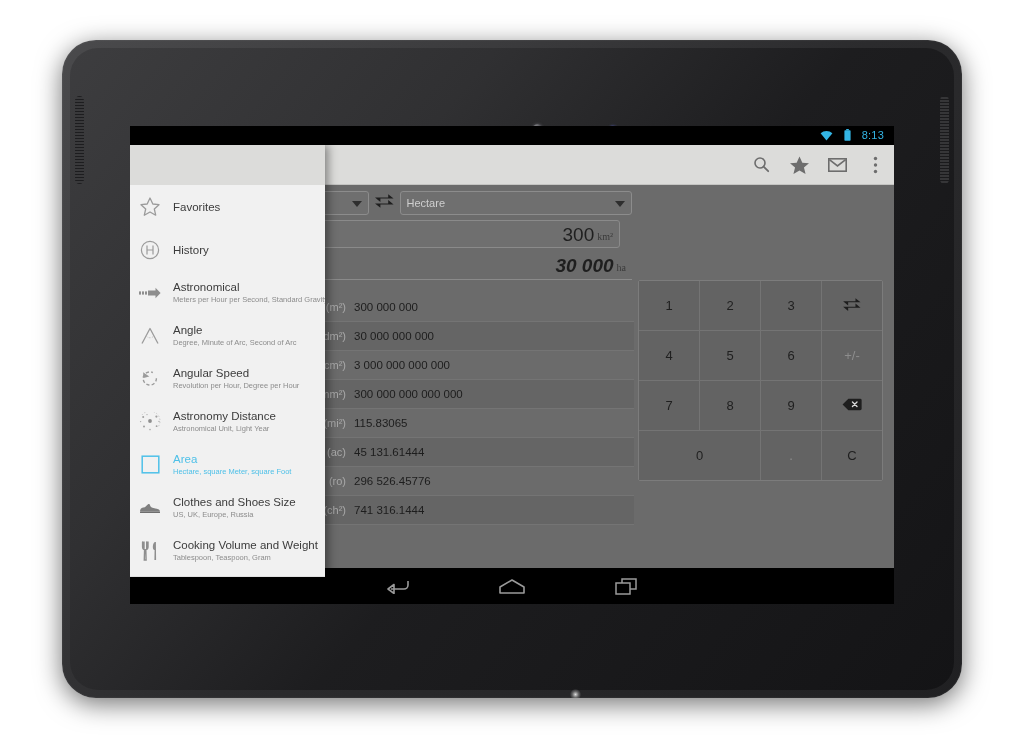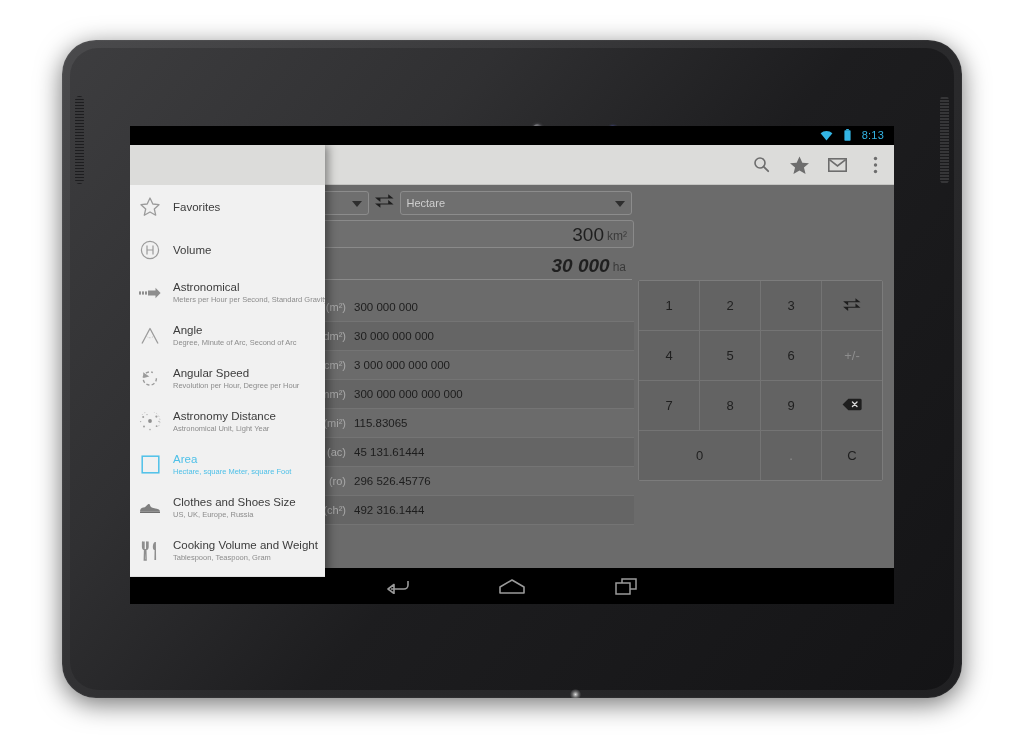--- a/index.html
+++ b/index.html
@@ -177,29 +177,29 @@
     position: relative;
     height: 28px;
     display: flex; align-items: baseline; justify-content: flex-end;
     padding-right: 6px;
     gap: 3px;
   }
   #value-field-from {
     border: 1px solid #8a8a8a;
     border-radius: 3px;
     background: #6f6f6f;
-    margin: 0 0;
+    margin: 0 14px;
   }
   #value-field-to {
     border-bottom: 1px solid #8a8a8a;
     margin: 4px 2px 0 2px;
   }
   .value-num { font-size: 19px; color: #1f1f1f; line-height: 28px; }
   .value-num.bold { font-weight: bold; font-style: italic; }
-  .value-unit { font-size: 12px; color: #3a3a3a; position: relative; top: -1px; }
+  .value-unit { font-size: 10px; color: #3a3a3a; position: relative; top: -1px; font-family: Liberation Serif, serif; }
 
   
   #unit-list { margin-top: 13px; }
   .unit-row {
     display: flex; align-items: center;
     height: 29px;
     border-bottom: 1px solid #747474;
     padding: 0 4px;
   }
   .unit-row.alt { background: #656565; }
@@ -413,21 +413,21 @@
             <div class="unit-row alt">
               <div class="unit-name-cell"><span>Acre</span><span class="unit-abbr">(ac)</span></div>
               <div class="unit-value">45 131.61444</div>
             </div>
             <div class="unit-row">
               <div class="unit-name-cell"><span>Rood</span><span class="unit-abbr">(ro)</span></div>
               <div class="unit-value">296 526.45776</div>
             </div>
             <div class="unit-row alt">
               <div class="unit-name-cell"><span>square Chain</span><span class="unit-abbr">(ch²)</span></div>
-              <div class="unit-value">492 316.1444</div>
+              <div class="unit-value">741 316.1444</div>
             </div>
           </div>
       </div>
 
       <div id="keypad-pane">
         <div id="keypad">
             <div class="key">
               <span>1</span>
             </div>
             <div class="key">
@@ -517,21 +517,21 @@
           </span>
         </div>
         <div class="drawer-item">
           <span class="drawer-icon">
             <svg width="20" height="20" viewBox="0 0 20 20">
               <circle cx="10" cy="10" r="8.6" fill="none" stroke="#9b9b9b" stroke-width="1.2"></circle>
               <path d="M7 5.6 V14.4 M13 5.6 V14.4 M7 10 H13" stroke="#9b9b9b" stroke-width="1.2"></path>
             </svg>
           </span>
           <span class="drawer-texts">
-            <span class="drawer-label">Volume</span>
+            <span class="drawer-label">History</span>
           </span>
         </div>
         <div class="drawer-item">
           <span class="drawer-icon">
             <svg width="22" height="12" viewBox="0 0 22 12">
               <rect x="0" y="4.4" width="2" height="3.2" fill="#8e8e8e"></rect>
               <rect x="3" y="4.4" width="2" height="3.2" fill="#8e8e8e"></rect>
               <rect x="6" y="4.4" width="2" height="3.2" fill="#8e8e8e"></rect>
               <path d="M9 3.6 H16.5 V0.8 L21.6 6 L16.5 11.2 V8.4 H9 Z" fill="#8e8e8e"></path>
             </svg>

